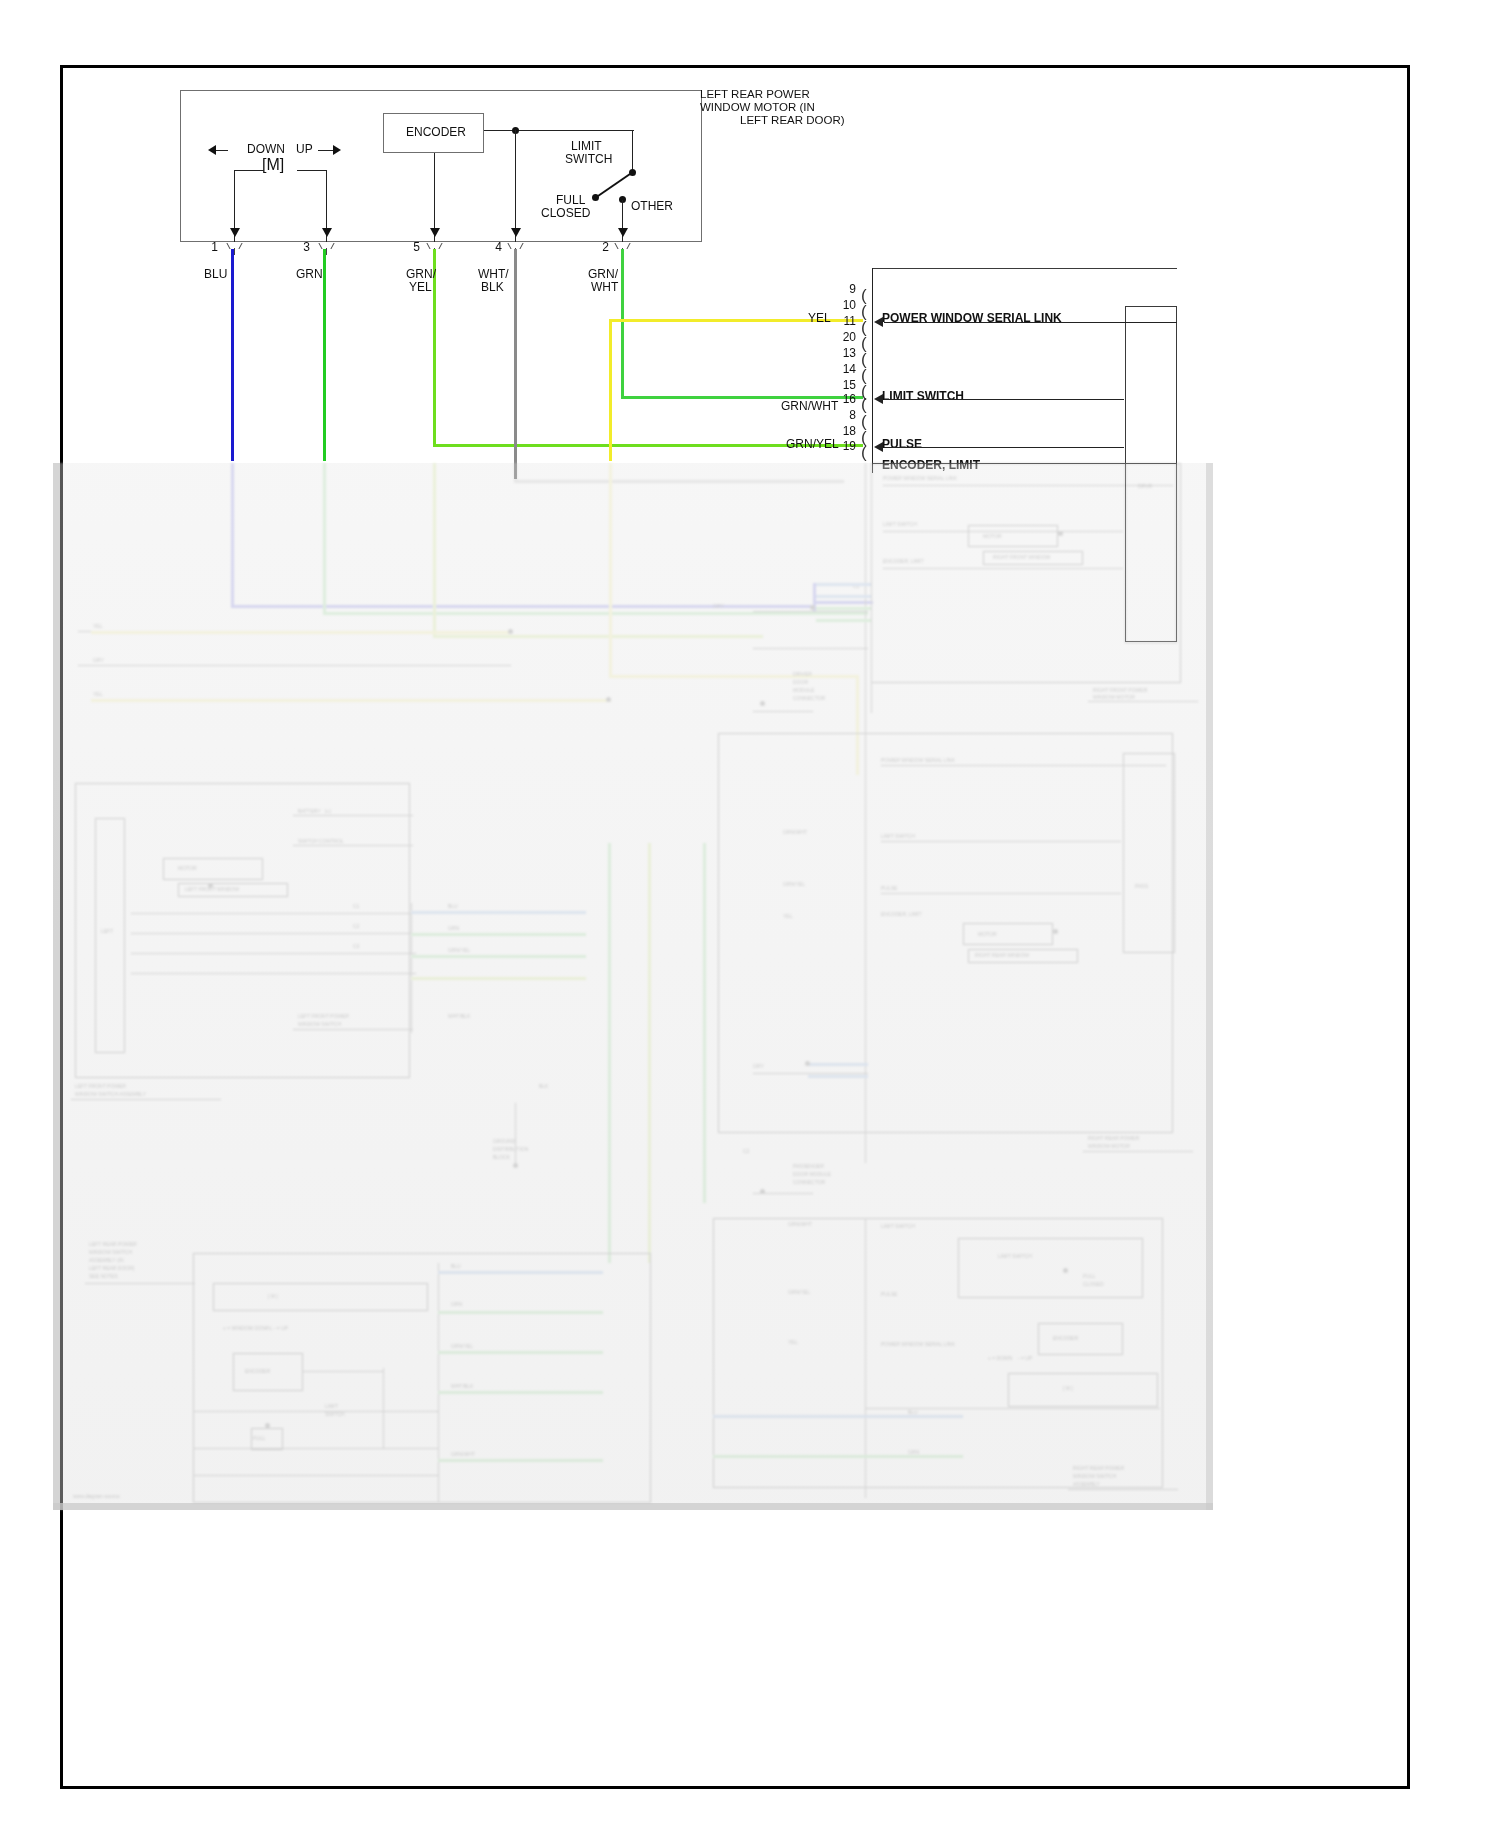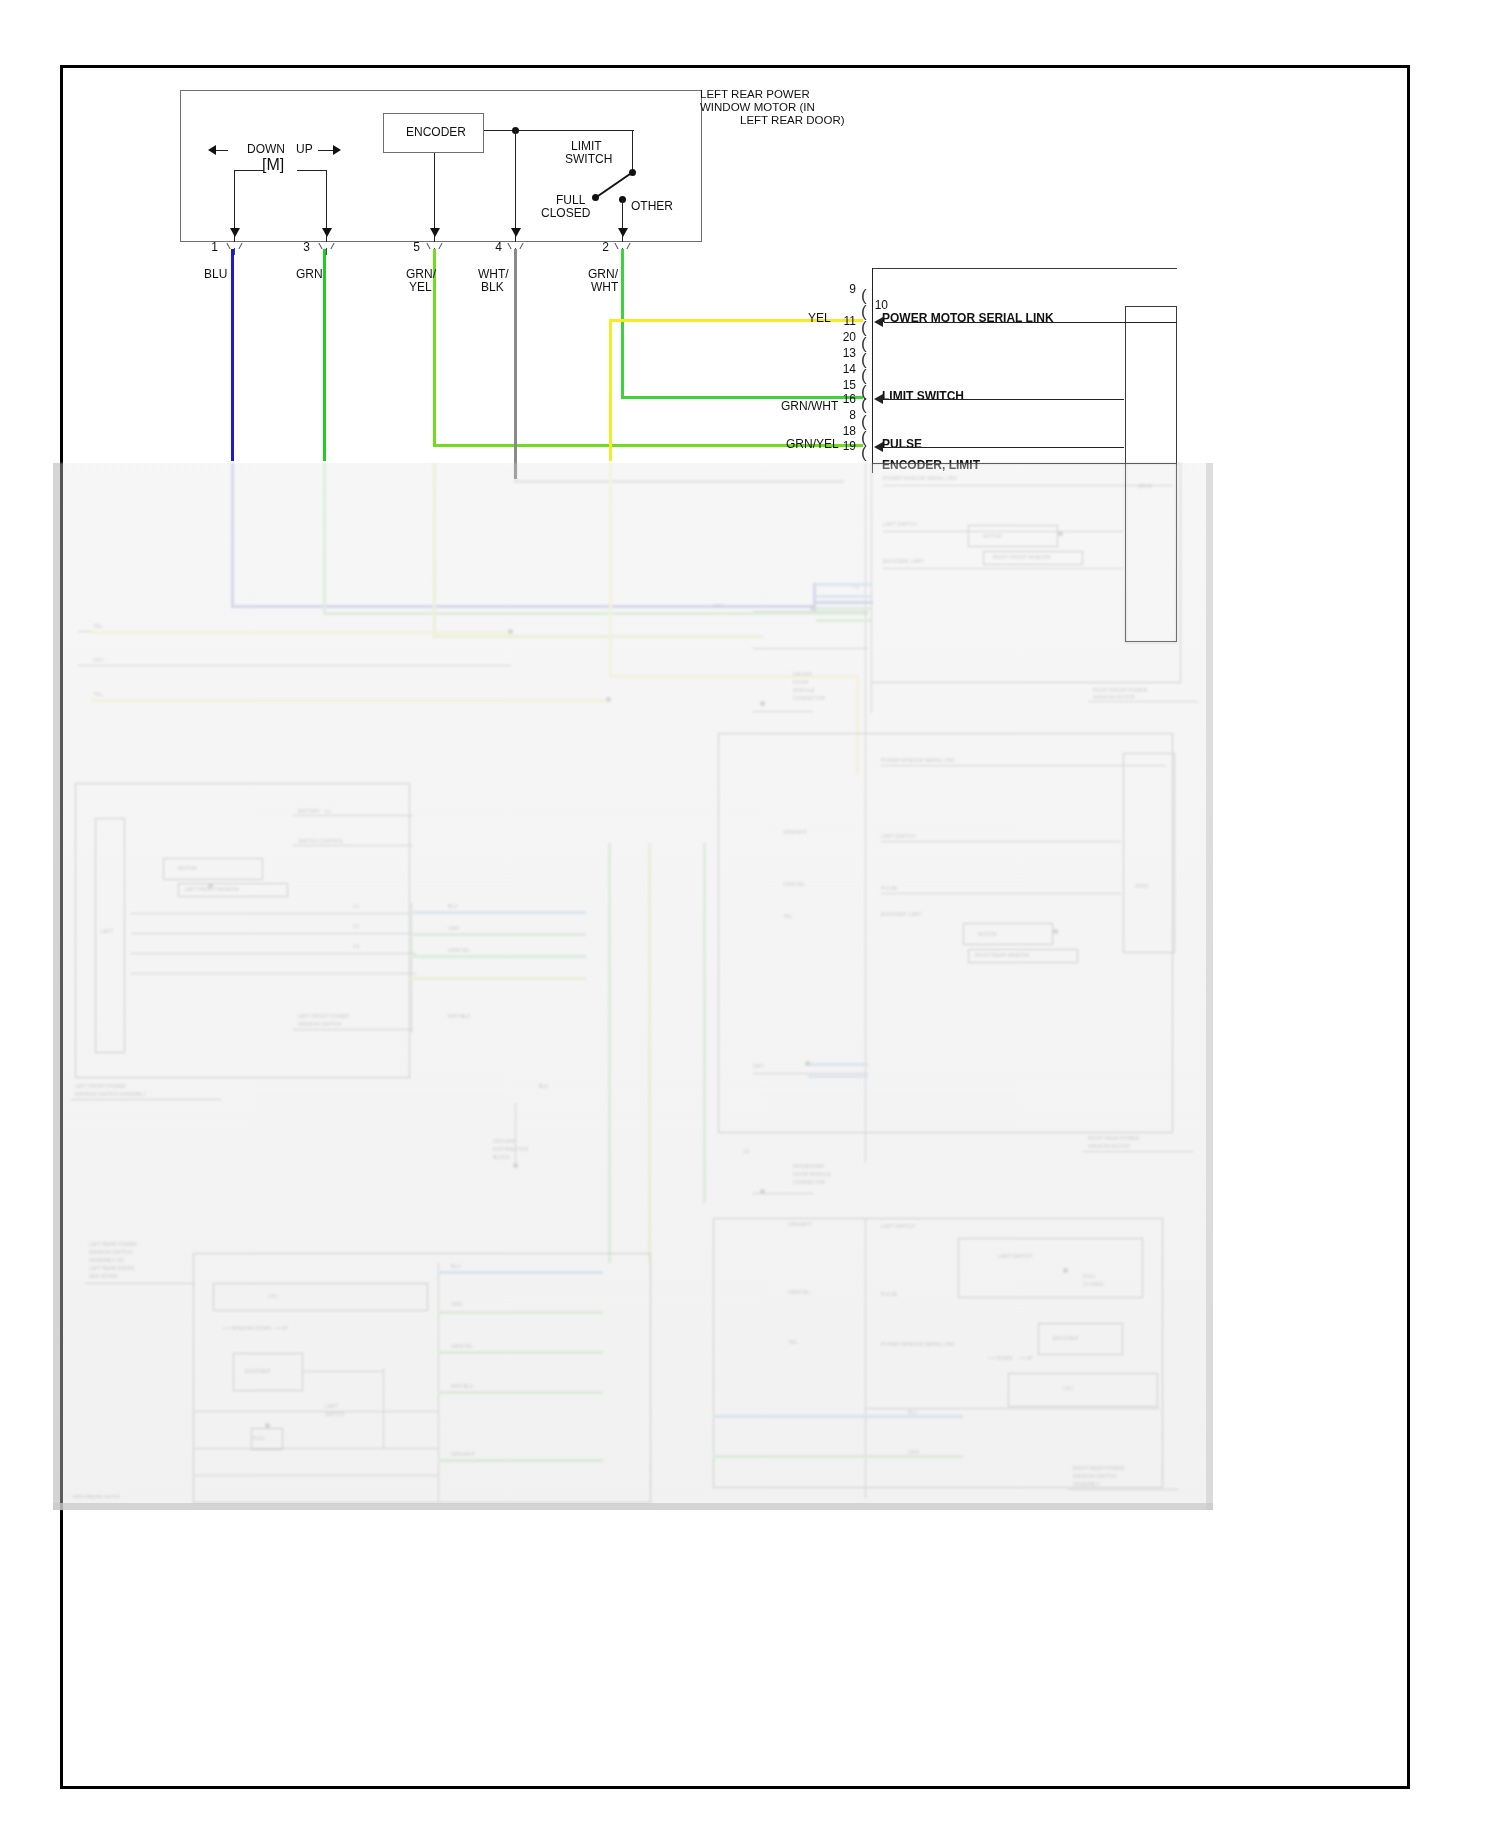--- a/index.html
+++ b/index.html
@@ -185,27 +185,27 @@
     <div class="w h c-yel" style="left:609px;top:319px;width:254px;"></div>
 
     <div class="box2" style="left:872px;top:268px;width:305px;height:196px;border-right:none;"></div>
     <div class="box2" style="left:1125px;top:306px;width:52px;height:336px;"></div>
 
     <div class="vlk" style="left:872px;top:268px;height:205px;"></div>
 
     <div class="num" style="left:838px;top:282px;width:18px;">9</div>
     <div class="brk" style="left:861px;top:287px;">(</div>
 
-    <div class="num" style="left:838px;top:298px;width:18px;margin-left:32px;">10</div>
+    <div class="num" style="left:838px;top:298px;width:18px;">10</div>
     <div class="brk" style="left:861px;top:303px;">(</div>
 
     <div class="num" style="left:838px;top:314px;width:18px;">11</div>
     <div class="brk" style="left:861px;top:319px;">(</div>
     <div class="txt b" style="left:808px;top:312px;">YEL</div>
-    <div class="txt b" style="left:882px;top:312px;font-weight:bold;">POWER MOTOR SERIAL LINK</div>
+    <div class="txt b" style="left:882px;top:312px;font-weight:bold;">POWER WINDOW SERIAL LINK</div>
     <div class="hlk" style="left:884px;top:322px;width:293px;"></div>
     <div class="arrow-l" style="left:874px;top:317px;"></div>
 
     <div class="num" style="left:838px;top:330px;width:18px;">20</div>
     <div class="brk" style="left:861px;top:335px;">(</div>
 
     <div class="num" style="left:838px;top:346px;width:18px;">13</div>
     <div class="brk" style="left:861px;top:351px;">(</div>
 
     <div class="num" style="left:838px;top:362px;width:18px;">14</div>

